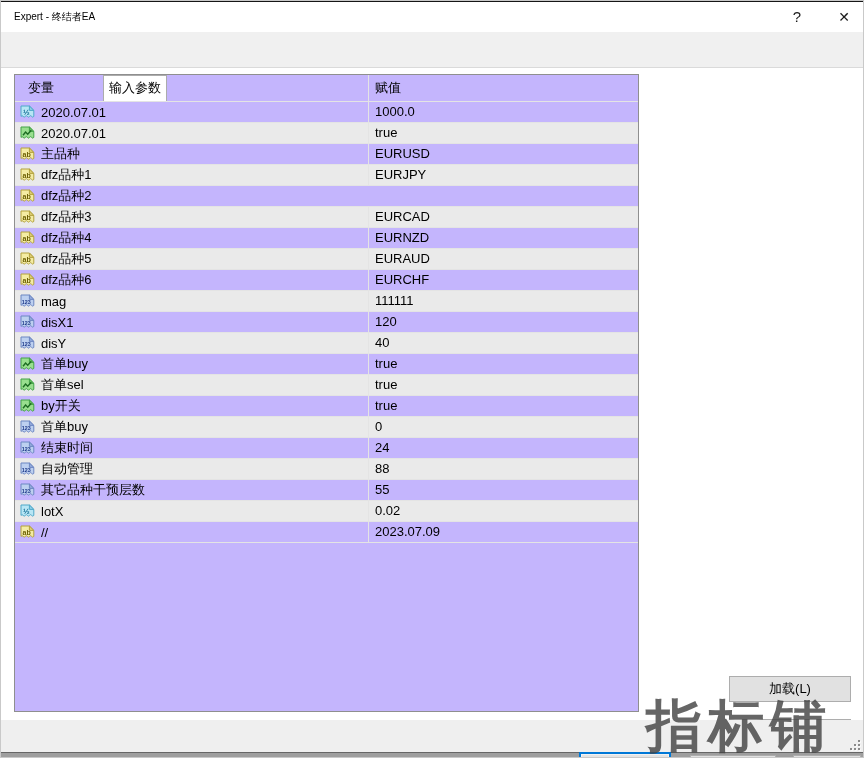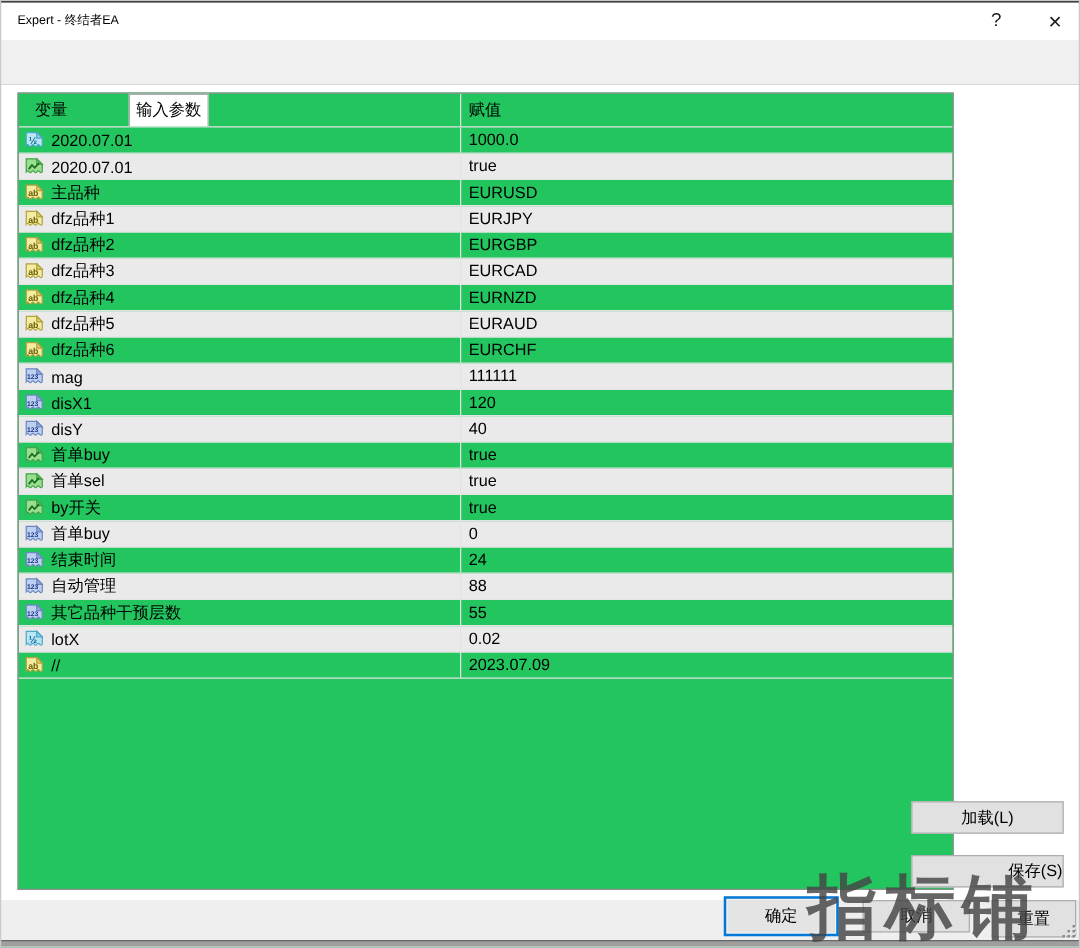--- a/index.html
+++ b/index.html
@@ -21,32 +21,32 @@
   
   .page{position:absolute;left:0;top:67px;width:864px;height:653px;background:#FFFFFF;border-top:1px solid #DADADA;box-sizing:border-box;}
   .tab{position:absolute;box-sizing:border-box;text-align:center;font-size:13px;cursor:pointer;margin-top:32px;}
   .tab.inactive{top:46px;height:22px;line-height:21px;background:#F1F1F1;border:1px solid #D9D9D9;}
   .tab.active{top:43px;height:26px;line-height:24px;background:#FFFFFF;border:1px solid #ACACAC;border-bottom:none;z-index:5;}
   .tab-about{left:14px;width:39px;}
   .tab-common{left:57px;width:43px;}
   .tab-inputs{left:103px;width:64px;}
 
   
-  .param-table{position:absolute;left:14px;top:74px;width:749px;height:638px;box-sizing:border-box;border:1px solid #8F8F8F;background:#22c55e;overflow:hidden;}
+  .param-table{position:absolute;left:14px;top:74px;width:625px;height:638px;box-sizing:border-box;border:1px solid #8F8F8F;background:#c4b5fd;overflow:hidden;}
   .thead{display:flex;height:26px;border-bottom:1px solid #E4E4E4;font-size:13px;}
   .thead .c-name{width:353px;box-sizing:border-box;padding-left:13px;line-height:25px;}
   .thead .c-value{flex:1;box-sizing:border-box;border-left:1px solid #E4E4E4;padding-left:6px;line-height:25px;}
   .trow{display:flex;height:21px;box-sizing:border-box;border-bottom:1px solid #E4E4E4;font-size:13px;cursor:default;}
   .trow:nth-child(even){background:#EAEAEA;}
   .trow .c-name{width:353px;box-sizing:border-box;padding-left:5px;display:flex;align-items:center;overflow:hidden;white-space:nowrap;}
   .trow .c-name .p-icon{flex:0 0 auto;margin-right:6px;display:inline-flex;align-items:center;}
   .trow .c-value{flex:1;box-sizing:border-box;border-left:1px solid #E4E4E4;padding-left:6px;line-height:20px;overflow:hidden;white-space:nowrap;}
 
   
-  .btn{position:absolute;box-sizing:border-box;background:#E1E1E1;border:1px solid #ADADAD;font-size:13px;text-align:center;cursor:pointer;font-family:inherit;color:#000;padding:0;}
+  .btn{position:absolute;box-sizing:border-box;background:#E1E1E1;border:1px solid #ADADAD;font-size:13px;text-align:center;cursor:pointer;font-family:inherit;color:#000;padding:0;margin-top:35px;}
   .btn-load{left:729px;top:641px;width:122px;height:26px;}
   .btn-save{left:729px;top:684px;width:122px;height:26px;text-align:right;}
   .btn-ok{left:579px;top:717px;width:92px;height:32px;border:2px solid #0078D7;background:#E4E4E4;box-shadow:inset 0 0 0 1px #F2F2F2;}
   .btn-cancel{left:690px;top:720px;width:86px;height:26px;}
   .btn-reset{left:793px;top:720px;width:68px;height:30px;}
 
   
   .bottom-strip{position:absolute;left:0;top:720px;width:864px;height:32px;background:#EFEFEF;}
   .bottom-bar{position:absolute;left:0;top:752px;width:864px;height:6px;background:#9E9E9E;border-top:1px solid #666666;box-sizing:border-box;}
 
@@ -141,21 +141,20 @@
     <div class="c-name">
       <span class="p-icon">
             <svg width="15" height="14" viewBox="0 0 15 14">
               <path d="M1 1 L9.4 1 L13.8 5.4 L13.8 11.4 Q12.73 12.9 11.67 11.4 Q10.6 9.9 9.53 11.4 Q8.47 12.9 7.4 11.4 Q6.33 9.9 5.27 11.4 Q4.2 12.9 3.13 11.4 Q2.07 9.9 1 11.4 Z" fill="#F4ECA3" stroke="#B3A23E" stroke-width="1"></path>
               <path d="M9.4 1 L9.4 5.4 L13.8 5.4 Z" fill="#DECF75" stroke="#B3A23E" stroke-width="1"></path>
               <text x="2.6" y="10.2" font-size="7" font-weight="bold" fill="#6B5E00">ab</text>
             </svg>
           </span>
       <span class="p-label">dfz品种2</span>
     </div>
-    <div class="c-value">EURGBP</div>
   </div>
 
   <div class="trow">
     <div class="c-name">
       <span class="p-icon">
             <svg width="15" height="14" viewBox="0 0 15 14">
               <path d="M1 1 L9.4 1 L13.8 5.4 L13.8 11.4 Q12.73 12.9 11.67 11.4 Q10.6 9.9 9.53 11.4 Q8.47 12.9 7.4 11.4 Q6.33 9.9 5.27 11.4 Q4.2 12.9 3.13 11.4 Q2.07 9.9 1 11.4 Z" fill="#F4ECA3" stroke="#B3A23E" stroke-width="1"></path>
               <path d="M9.4 1 L9.4 5.4 L13.8 5.4 Z" fill="#DECF75" stroke="#B3A23E" stroke-width="1"></path>
               <text x="2.6" y="10.2" font-size="7" font-weight="bold" fill="#6B5E00">ab</text>
             </svg>

